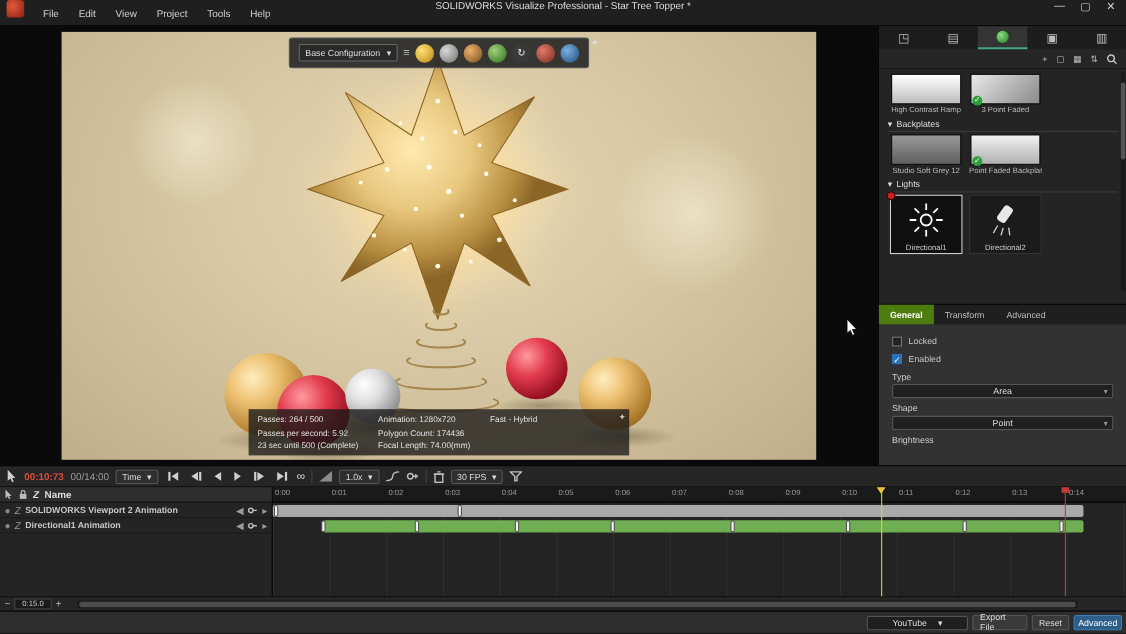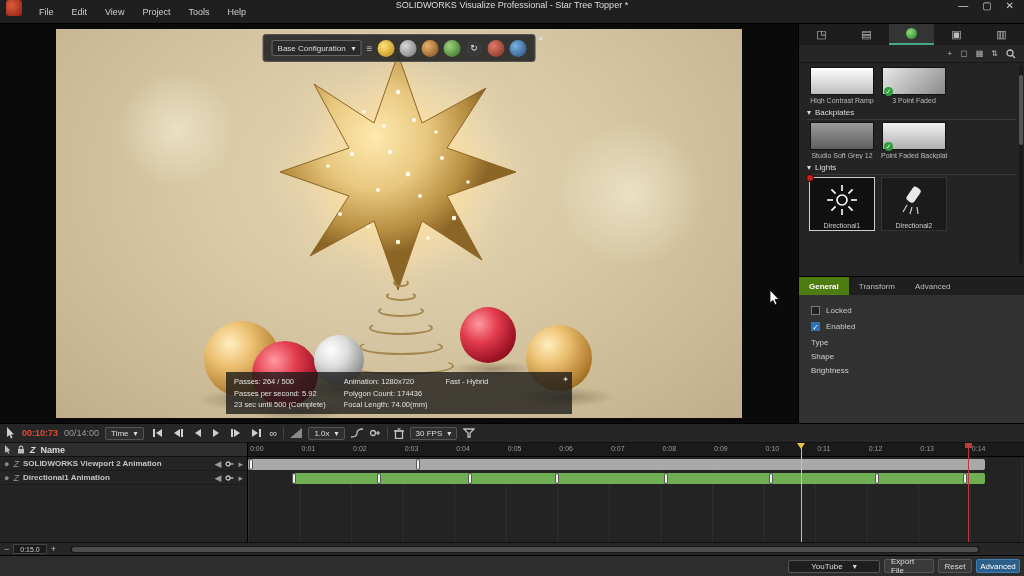--- a/index.html
+++ b/index.html
@@ -345,21 +345,29 @@
         <div class="chk-row">
           <span class="chk"></span>
           <span>Locked</span>
         </div>
         <div class="chk-row">
           <span class="chk on">✓</span>
           <span>Enabled</span>
         </div>
 
         <div class="fld-lbl">Type</div>
+        <div class="dd">
+          <span>Area</span>
+            <span class="car">▾</span>
+        </div>
         <div class="fld-lbl">Shape</div>
+        <div class="dd">
+          <span>Point</span>
+            <span class="car">▾</span>
+        </div>
         <div class="fld-lbl">Brightness</div>
       </div>
     </div>
   </div>
 
   <div class="timeline">
     <div class="tl-controls">
       <svg width="10" height="12" viewBox="0 0 10 12">
           <polygon points="1,0 1,10 3.5,8 5,11.5 6.5,10.8 5,7.5 8,7.5" fill="#cfcfcf"></polygon>
         </svg>

